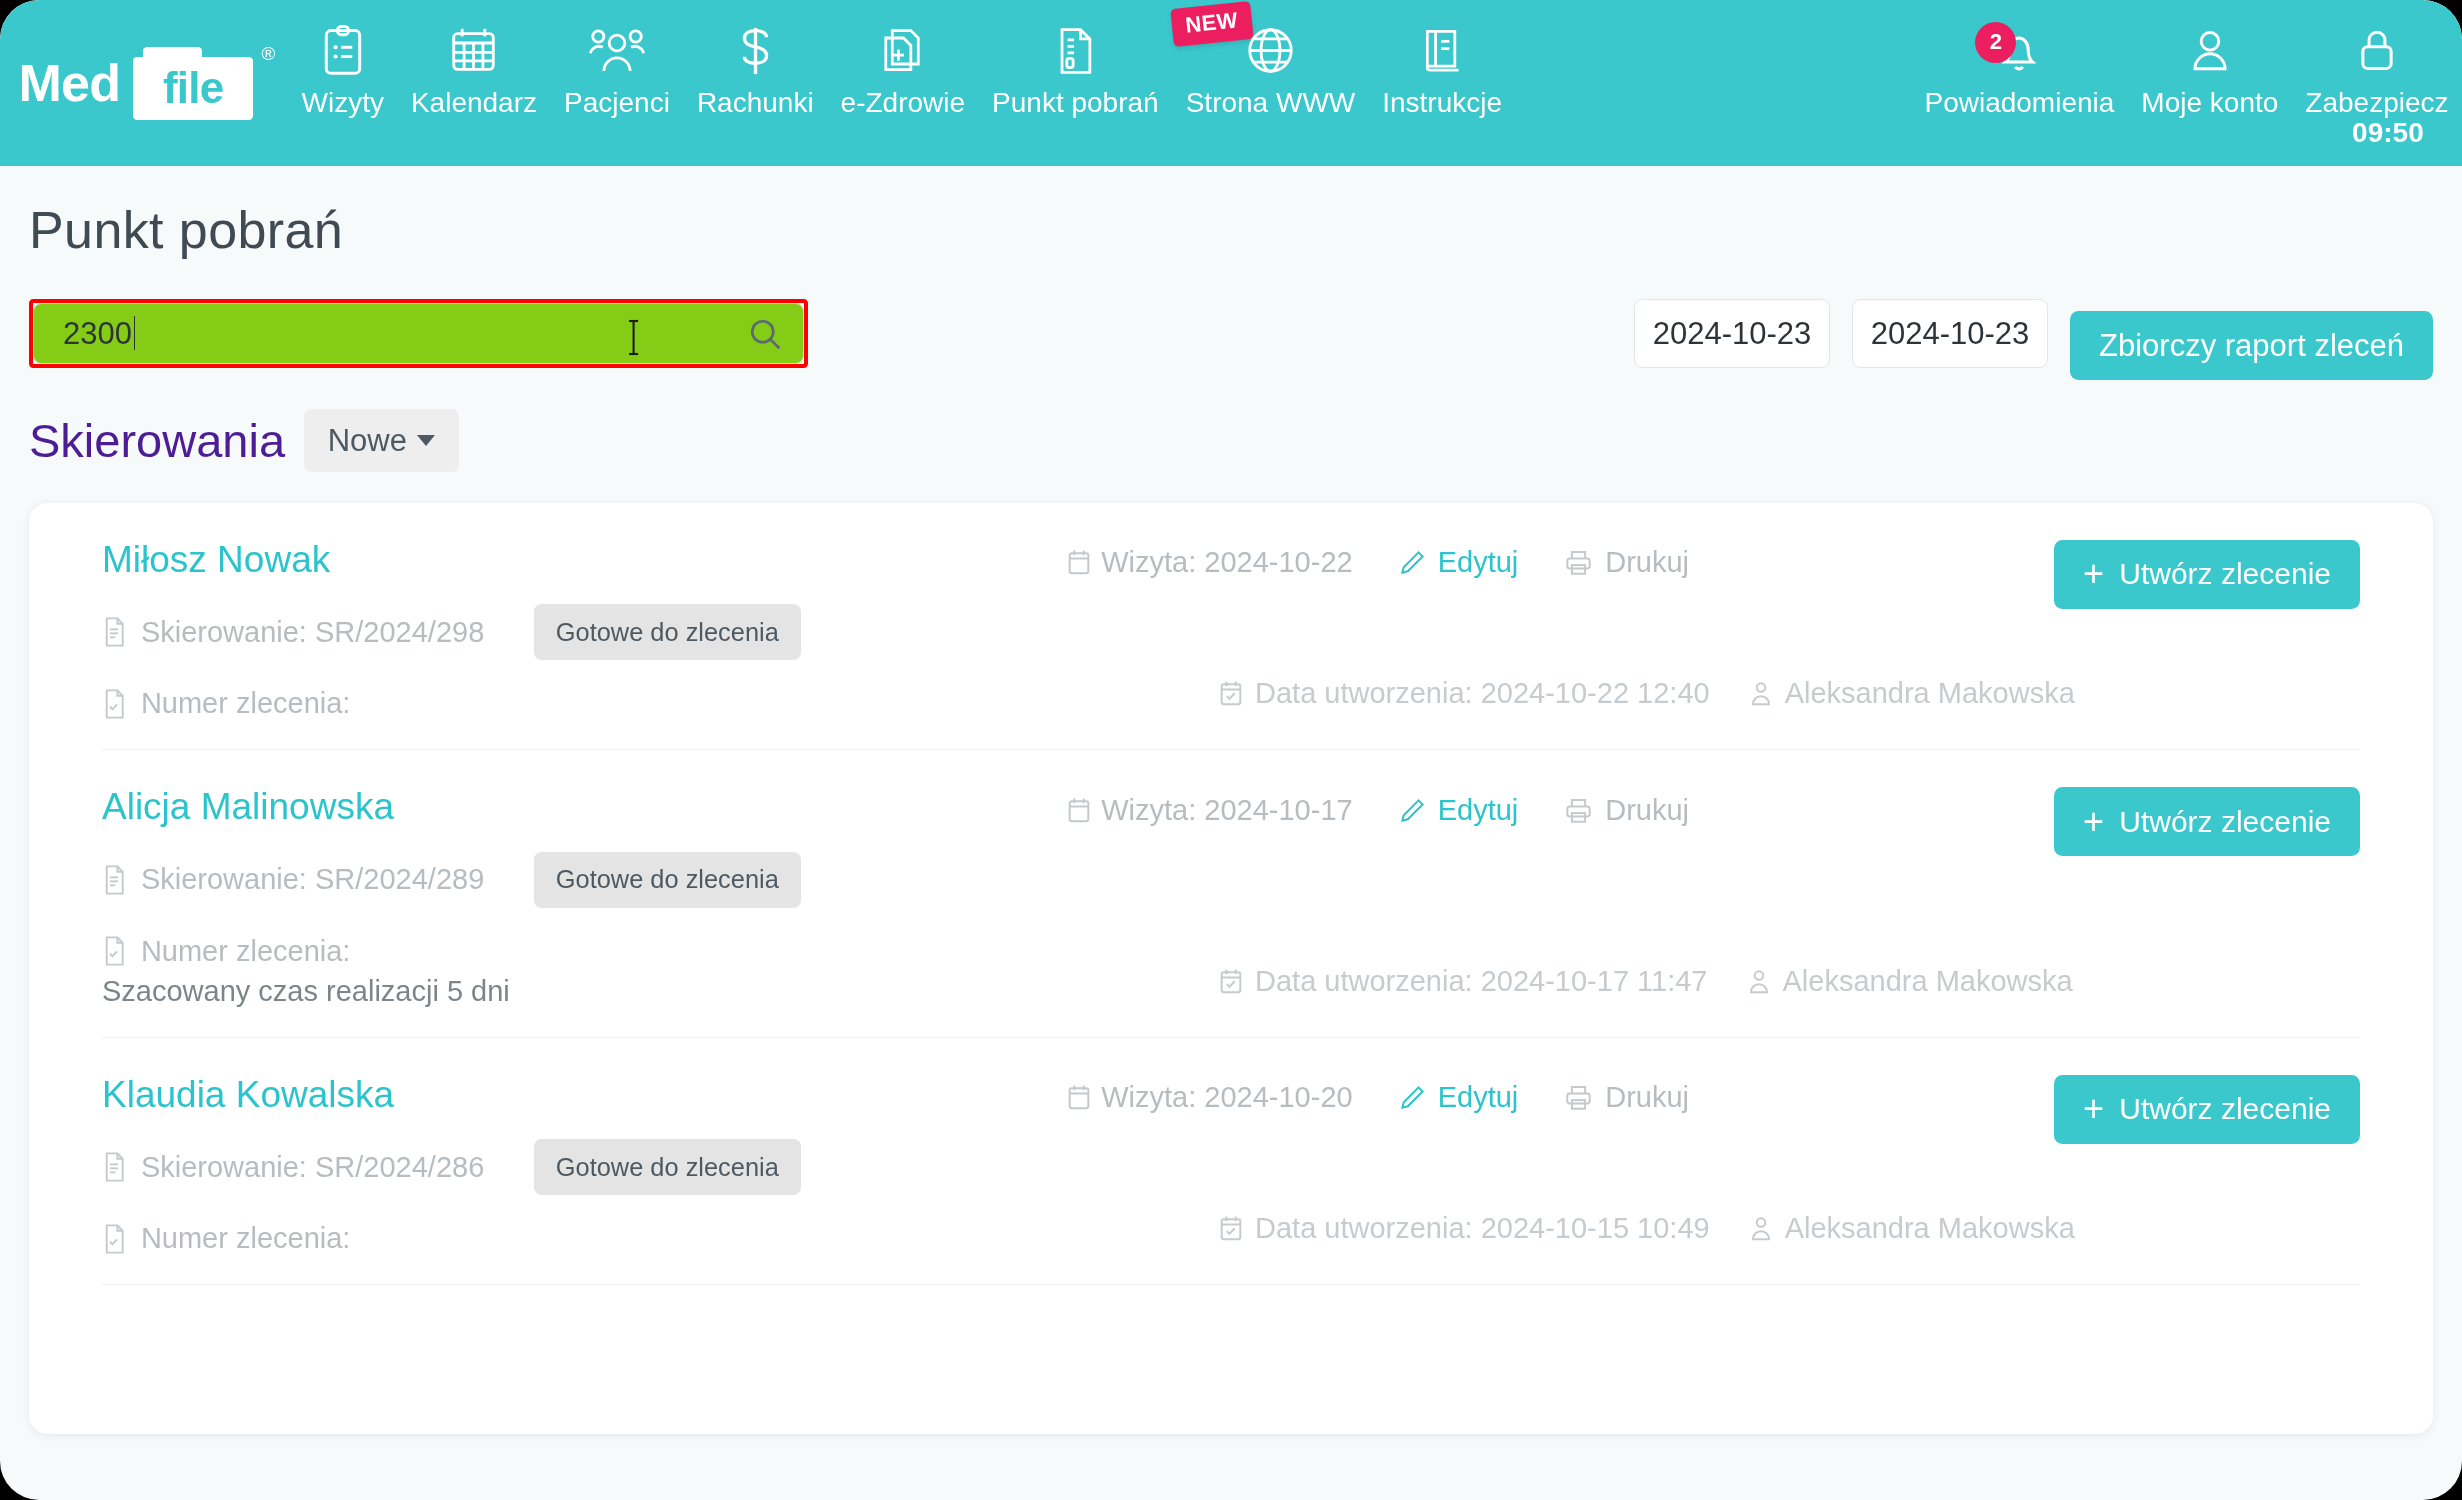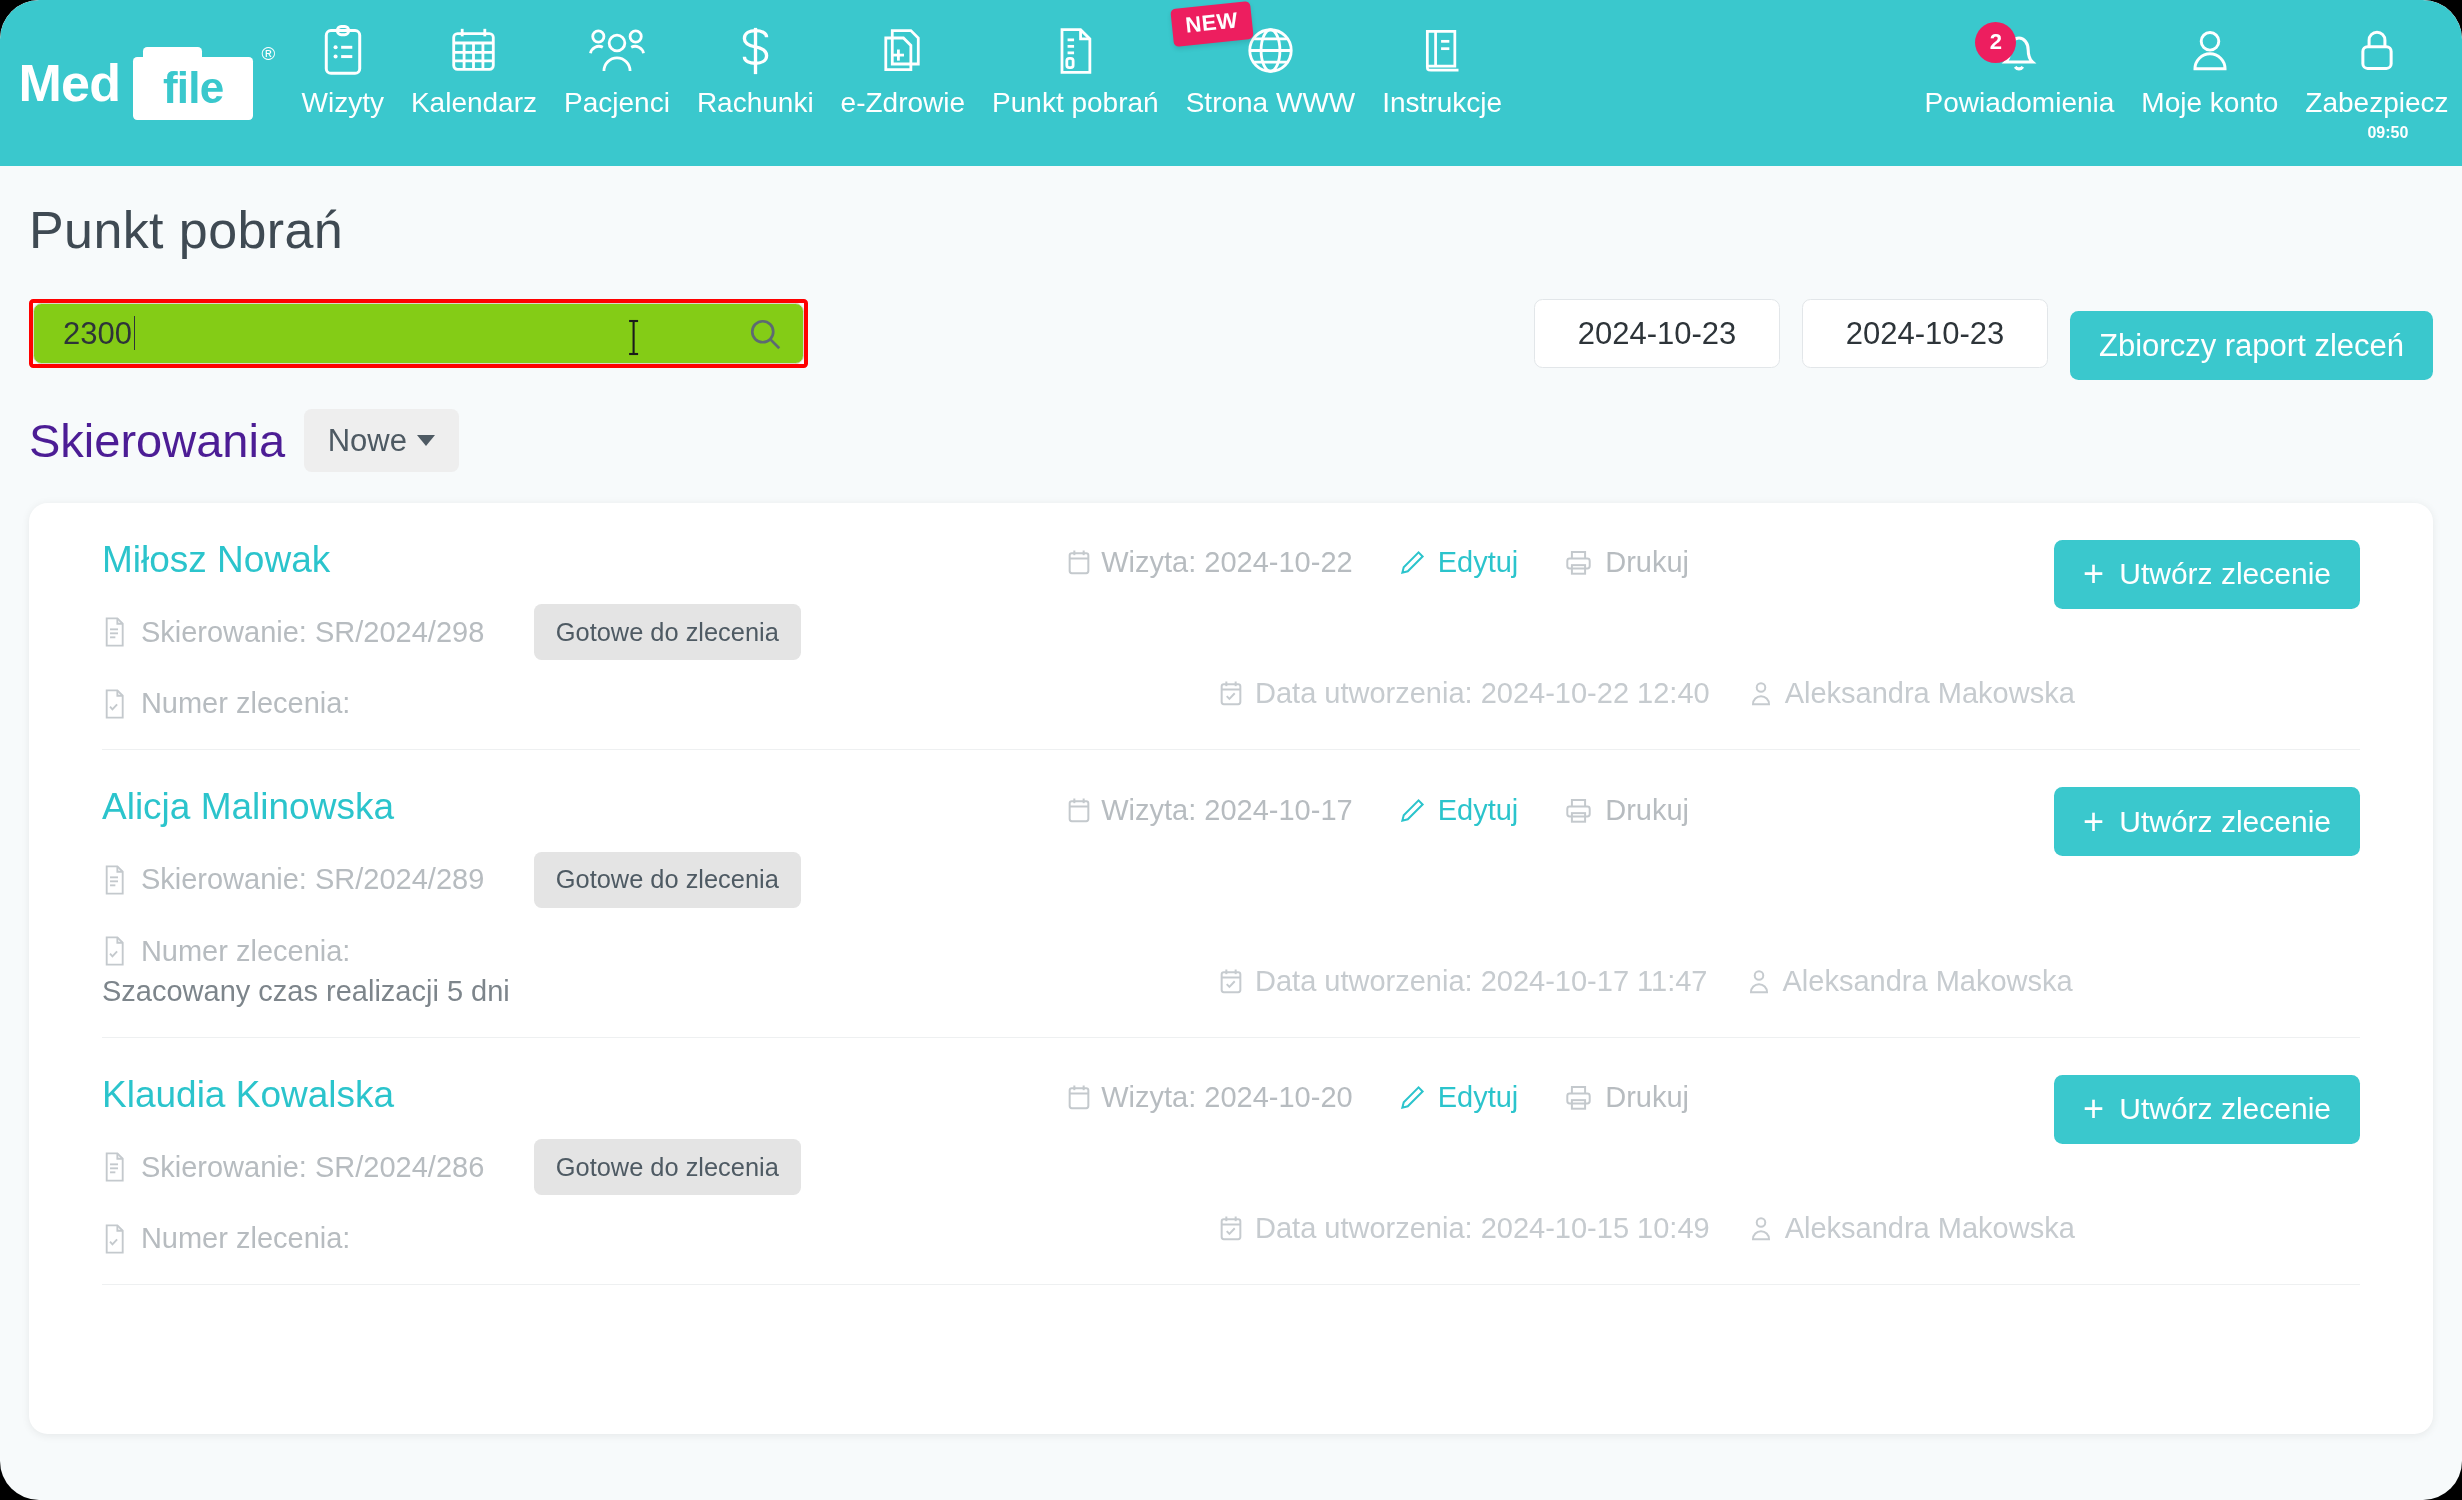--- a/index.html
+++ b/index.html
@@ -117,21 +117,21 @@
     justify-content: center;
   }
   .nav-icon svg { display: block; }
   .nav-label {
     font-size: 28px;
     line-height: 34px;
     white-space: nowrap;
     margin-top: 3.4px;
   }
   .nav-sub {
-    font-size: 16px;
+    font-size: 28px;
     font-weight: bold;
     line-height: 25.4px;
     color: #ffffff;
     margin-left: 22px;
   }
   .nav-spacer { flex: 1 1 auto; }
 
   .new-badge {
     position: absolute;
     left: 0px;
@@ -224,21 +224,21 @@
     z-index: 4;
   }
 
   .controls-right {
     margin-left: auto;
     display: flex;
     align-items: center;
     gap: 22px;
   }
   .date-field {
-    width: 246px;
+    width: 196px;
     height: 69px;
     background: #ffffff;
     border: 0.8px solid #e2e6e9;
     border-radius: 8.5px;
     display: flex;
     align-items: center;
     justify-content: center;
     font-size: 31px;
     color: #2d3439;
   }

